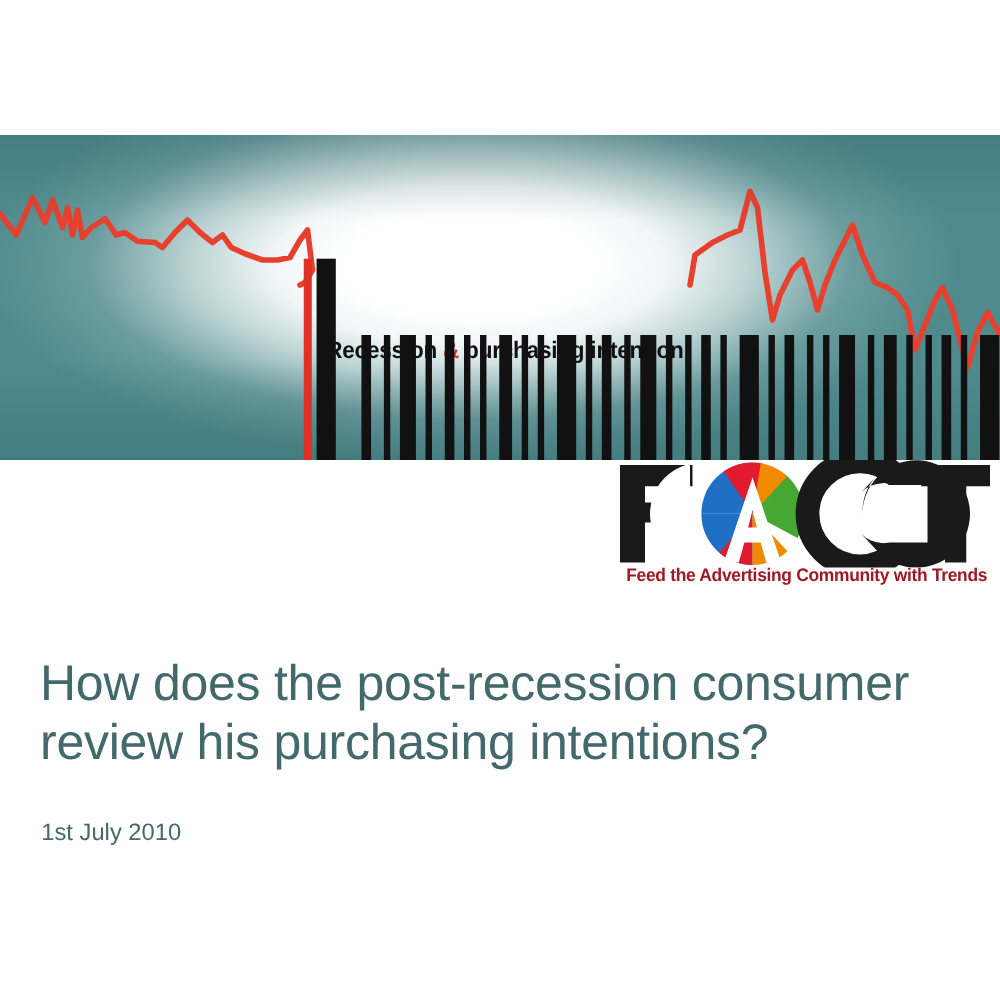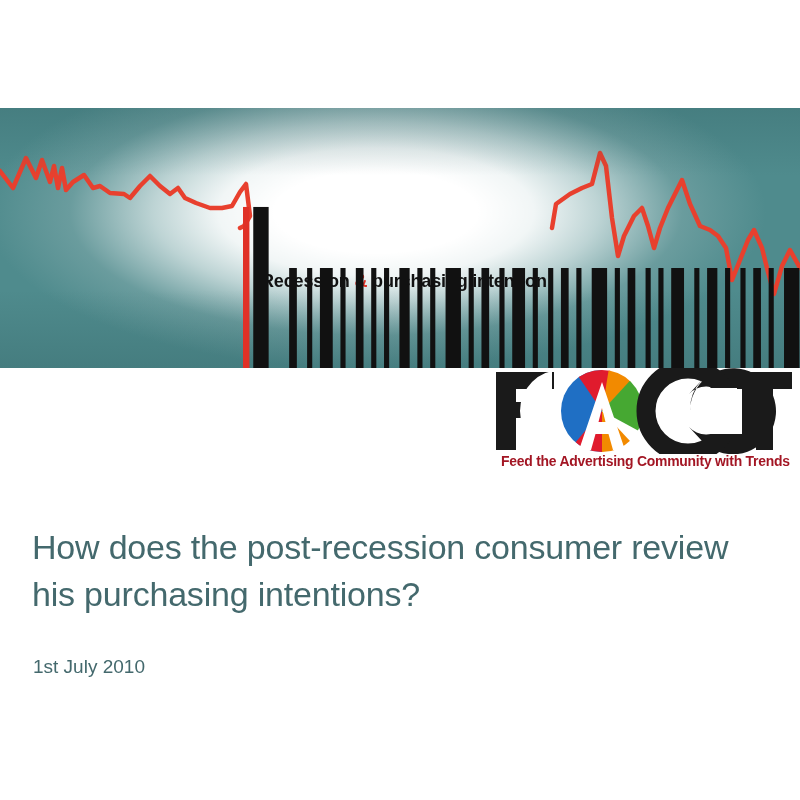--- a/index.html
+++ b/index.html
@@ -116,21 +116,21 @@
   }
 
   
   .headline {
     position: absolute;
     left: 32px;
     top: 524px;
     width: 730px;
     font-family: "Liberation Sans", sans-serif;
     font-weight: normal;
-    font-size: 34px;
+    font-size: 40px;
     line-height: 47px;
     color: #44696d;
     letter-spacing: -0.2px;
   }
   .subdate {
     position: absolute;
     left: 33px;
     top: 656px;
     font-family: "Liberation Sans", sans-serif;
     font-size: 19px;

